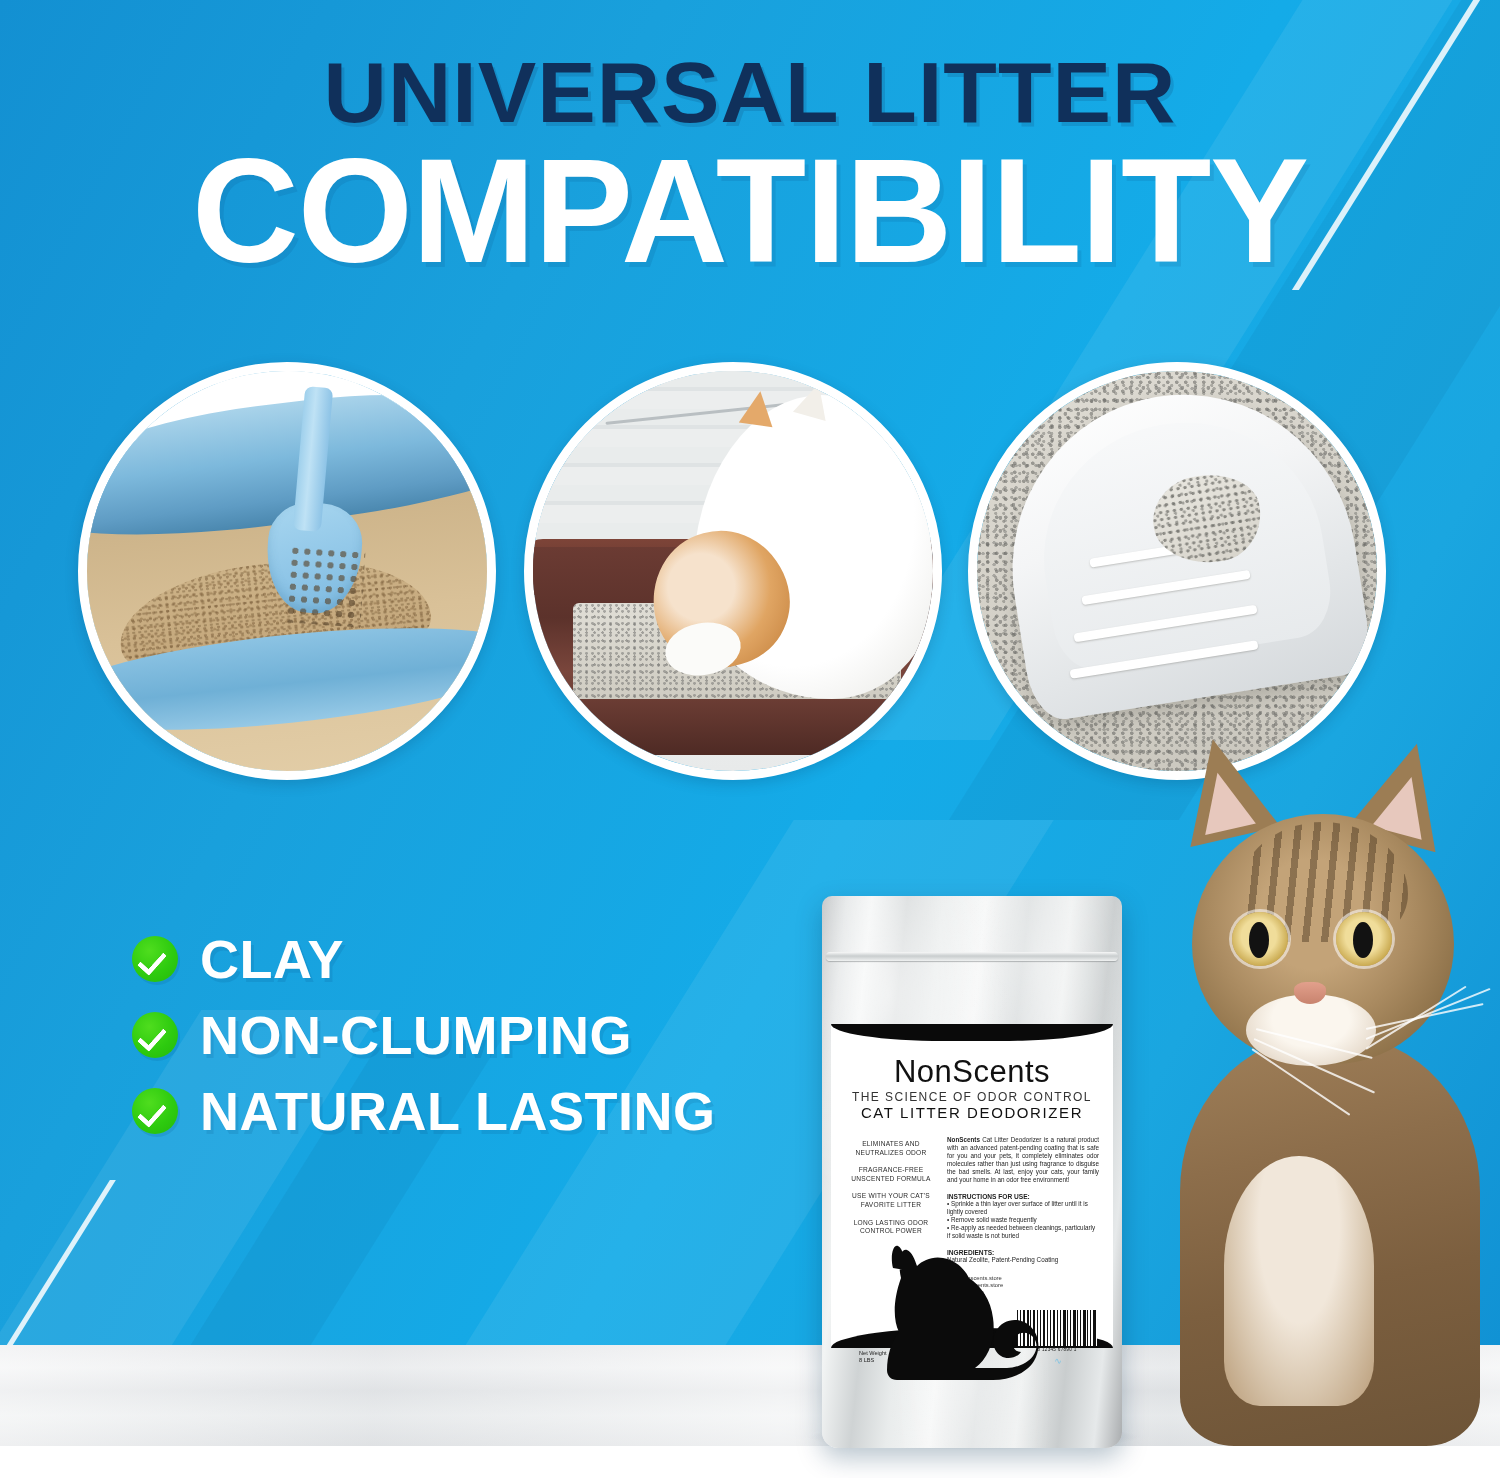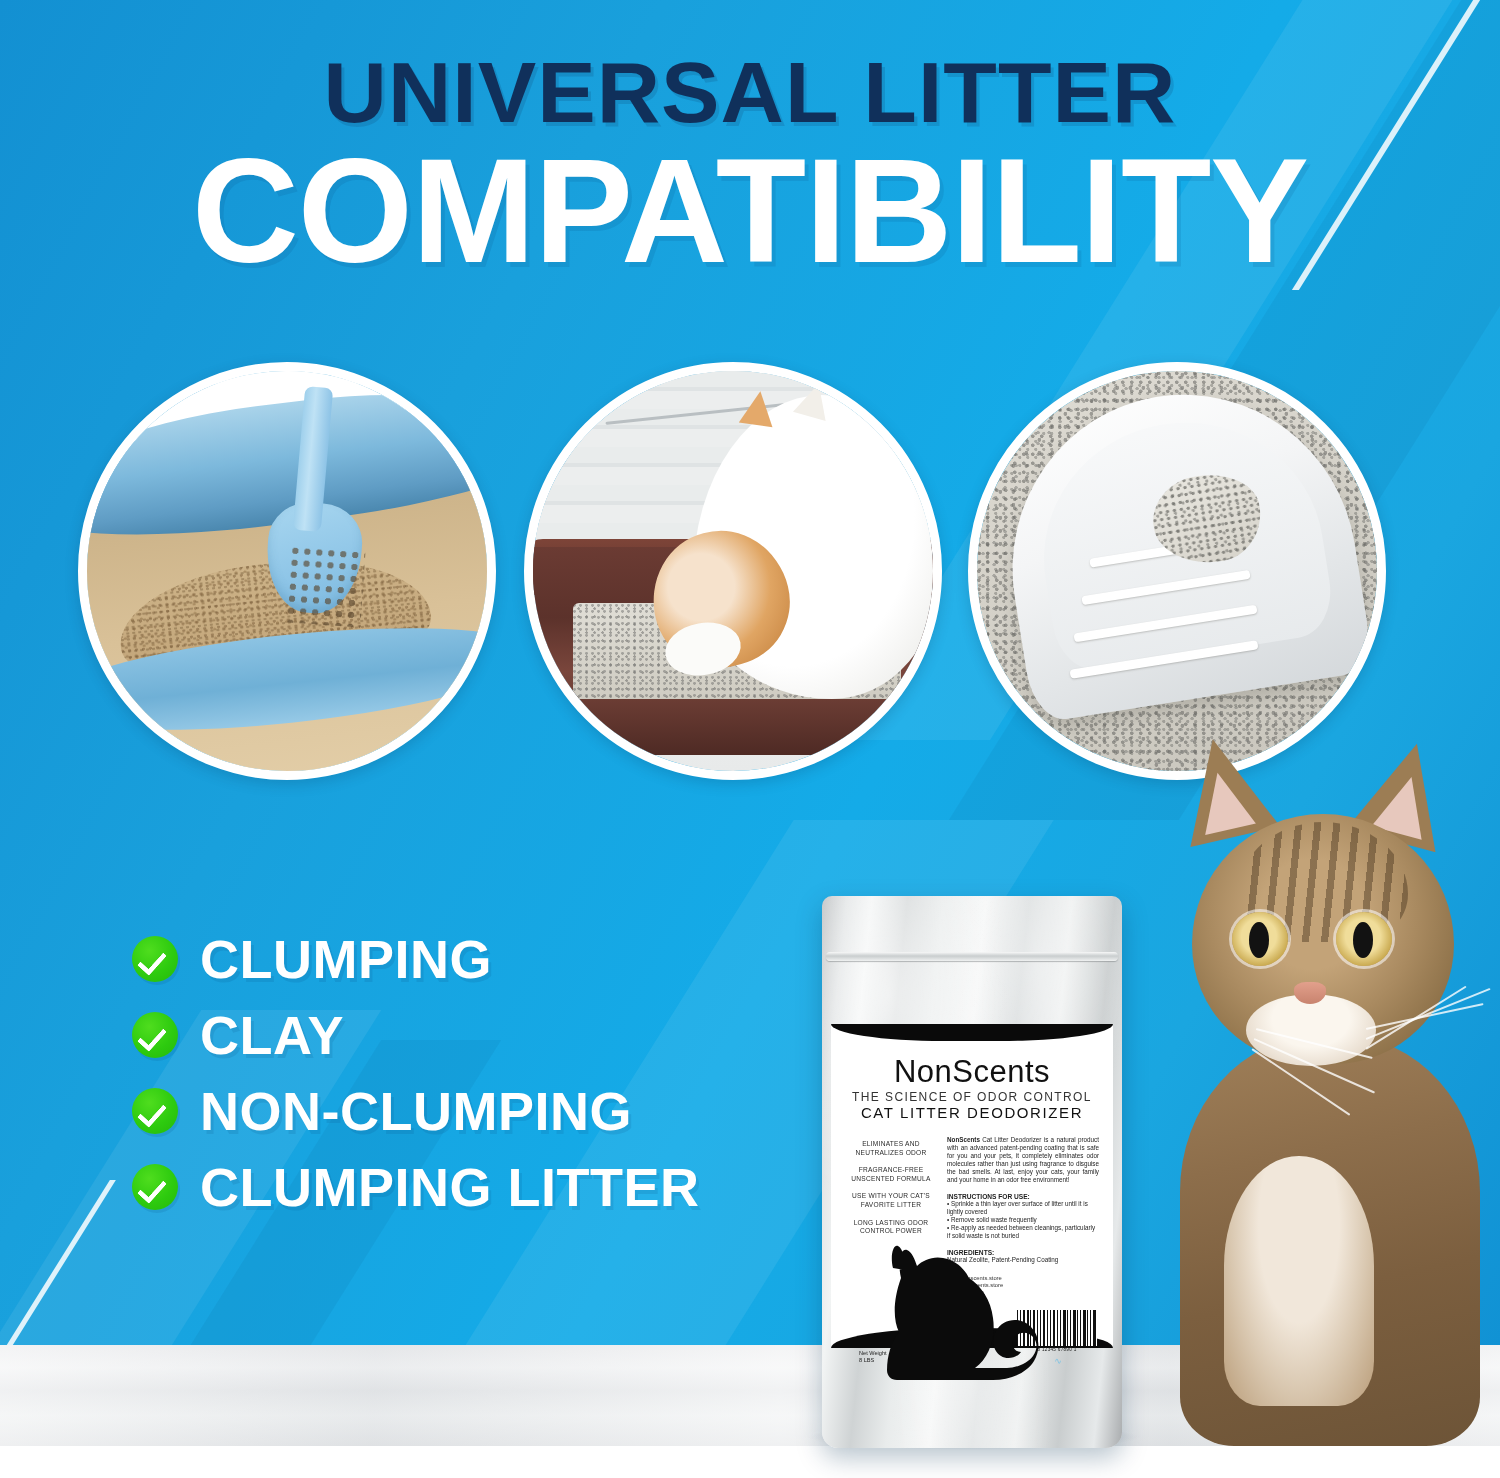--- a/index.html
+++ b/index.html
@@ -400,38 +400,34 @@
       <div class="slot" style="left:28%;top:44%;width:150px;height:9px;"></div>
       <div class="slot" style="left:26%;top:53%;width:170px;height:9px;"></div>
       <div class="slot" style="left:24%;top:62%;width:185px;height:9px;"></div>
       <div class="slot" style="left:23%;top:71%;width:190px;height:9px;"></div>
       <div class="clump"></div>
     </div>
   </div>
 
   <div class="features">
 
-    <div class="feat">
-      <div class="check"></div>
-      <div class="feat-label">CLUMPING</div>
-    </div>
 
     <div class="feat">
       <div class="check"></div>
       <div class="feat-label">CLAY</div>
     </div>
 
     <div class="feat">
       <div class="check"></div>
       <div class="feat-label">NON-CLUMPING</div>
     </div>
 
     <div class="feat">
       <div class="check"></div>
-      <div class="feat-label">CLUMPING LITTER</div>
+      <div class="feat-label">NATURAL LASTING</div>
     </div>
 
   </div>
 
   <div id="herocat">
     <div class="hc-body"></div>
     <div class="hc-chest"></div>
     <div class="hc-ear l"></div>
     <div class="hc-ear r"></div>
     <div class="hc-ear-in l"></div>

